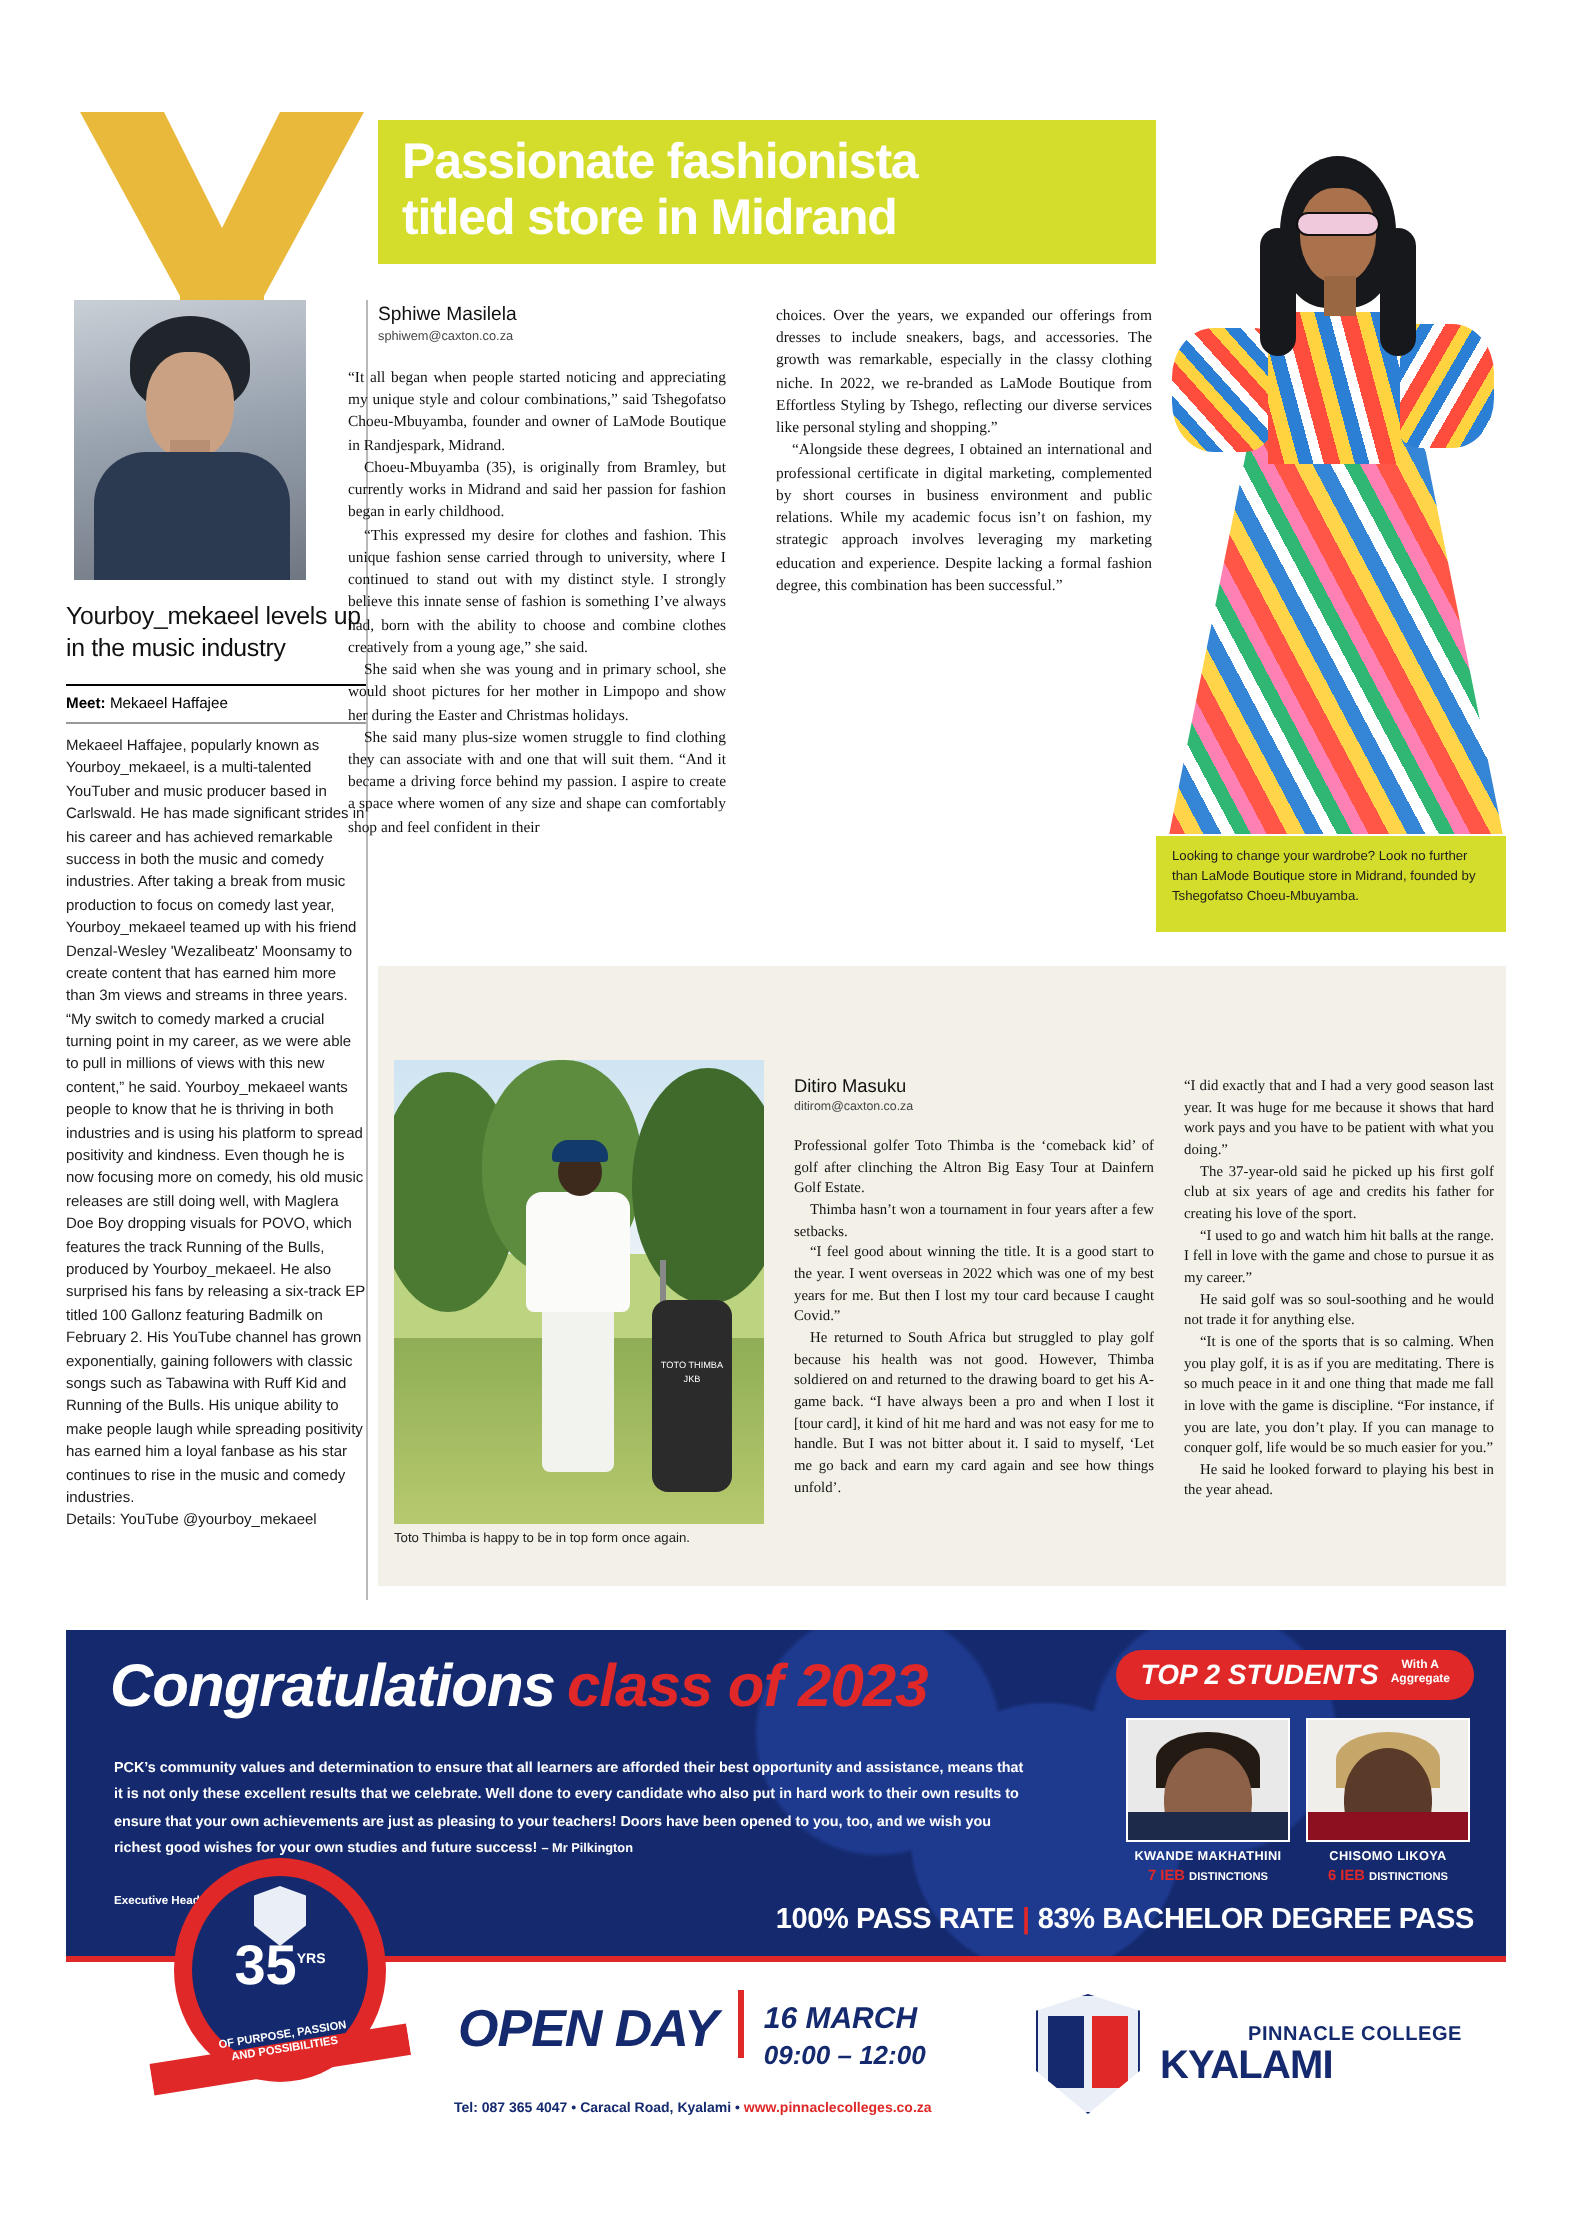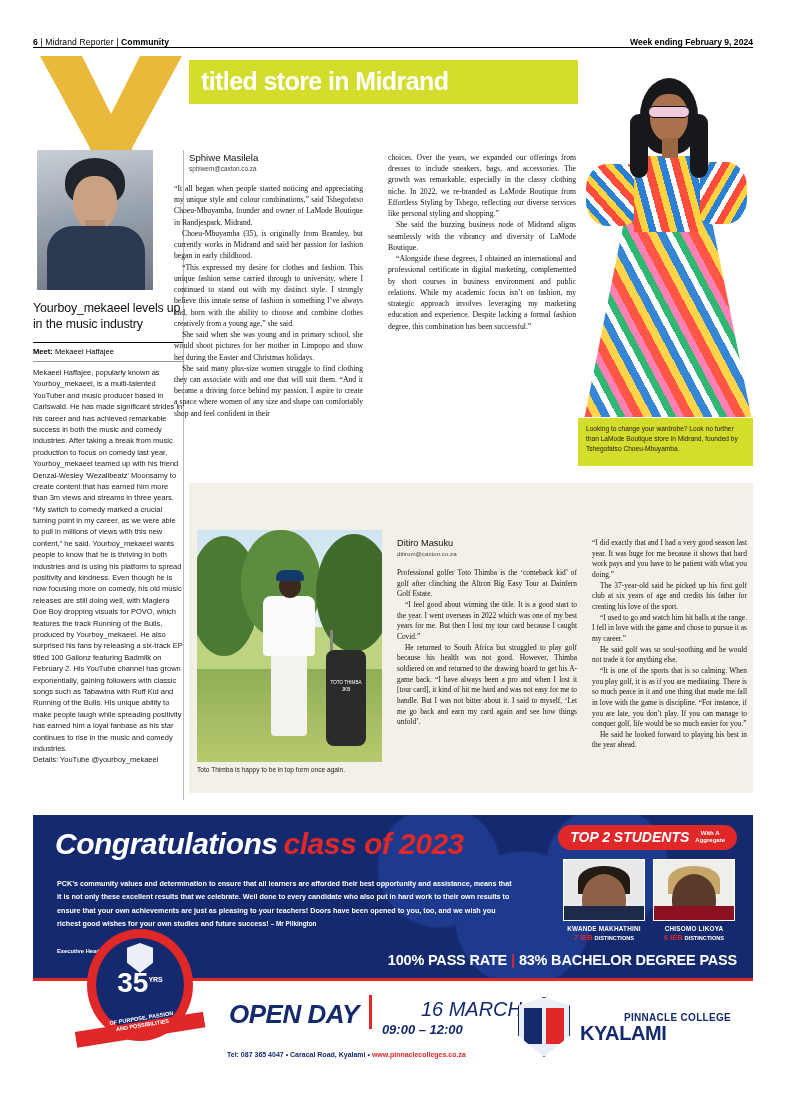--- a/index.html
+++ b/index.html
@@ -198,48 +198,38 @@
      width:26px; height:30px; background:#e9eef7; clip-path:polygon(50% 0,100% 16%,100% 66%,50% 100%,0 66%,0 16%); }
   .badge .rib { position:absolute; left:-2px; top:88px; width:130px; height:36px; background:#e02828;
      clip-path:polygon(0 30%,100% 30%,100% 74%,0 74%); transform:rotate(-9deg); }
   .badge .ribtxt { position:absolute; left:0; top:92px; width:130px; text-align:center;
      color:#fff; font-size:5.6px; font-weight:bold; line-height:1.3; transform:rotate(-9deg); }
 
   .openday { position:absolute; left:196px; top:14px; color:#152a6e; }
   .openday .big { font-size:26px; font-weight:bold; font-style:italic; letter-spacing:-.5px; }
   .openday .vline { display:inline-block; width:3px; height:34px; background:#e02828; margin:0 10px -6px; }
   .openday .dt { display:inline-block; vertical-align:middle; }
-  .openday .dt .d1 { font-size:20px; font-weight:normal; font-style:italic; line-height:1.05;margin-left:39px; }
+  .openday .dt .d1 { font-size:15px; font-weight:bold; font-style:italic; line-height:1.05; }
   .openday .dt .d2 { font-size:13px; font-weight:bold; font-style:italic; line-height:1.1; }
   .ad-contact { position:absolute; left:194px; top:70px; font-size:7px; font-weight:bold; color:#152a6e; }
   .ad-contact .url { color:#e02828; }
 
   .pclogo { position:absolute; right:22px; top:16px; display:flex; align-items:center; gap:10px; }
   .pclogo .shield { width:52px; height:60px; background:#e9eef7; border:1.6px solid #152a6e;
      clip-path:polygon(50% 0,100% 14%,100% 64%,50% 100%,0 64%,0 14%); position:relative; }
   .pclogo .shield .l { position:absolute; left:5px; top:10px; width:18px; height:36px; background:#152a6e; }
   .pclogo .shield .r { position:absolute; right:5px; top:10px; width:18px; height:36px; background:#e02828; }
   .pclogo .txt .a { font-size:10px; font-weight:bold; color:#152a6e; letter-spacing:.3px;padding-left:44px; }
   .pclogo .txt .b { font-size:20px; font-weight:bold; color:#152a6e; letter-spacing:-.4px; line-height:1; }
 </style>
 </head>
 <body>
 
 <div class="page">
 
-  <div class="masthead">
-    <div class="mast-left">
-      <span class="pg">6</span>
-      <span> | </span>
-      <span class="paper">Midrand Reporter</span>
-      <span> | </span>
-      <span class="sect">Community</span>
-    </div>
-    <div class="mast-right">Week ending February 9, 2024</div>
-  </div>
 
   <div class="bigY">
     <svg width="150" height="130" viewBox="0 0 150 130" aria-hidden="true">
       <polygon points="4,4 46,4 75,62 104,4 146,4 96,96 96,128 54,128 54,96" fill="#e9b93c"></polygon>
     </svg>
   </div>
 
   <div class="rail-divider"></div>
   <div class="rail">
     <div class="rail-photo">
@@ -254,20 +244,21 @@
       <b>Meet:</b>
       <span>Mekaeel Haffajee</span>
     </div>
     <div class="rail-body">
       <p>Mekaeel Haffajee, popularly known as Yourboy_mekaeel, is a multi-talented YouTuber and music producer based in Carlswald. He has made significant strides in his career and has achieved remarkable success in both the music and comedy industries. After taking a break from music production to focus on comedy last year, Yourboy_mekaeel teamed up with his friend Denzal-Wesley 'Wezalibeatz' Moonsamy to create content that has earned him more than 3m views and streams in three years. “My switch to comedy marked a crucial turning point in my career, as we were able to pull in millions of views with this new content,” he said. Yourboy_mekaeel wants people to know that he is thriving in both industries and is using his platform to spread positivity and kindness. Even though he is now focusing more on comedy, his old music releases are still doing well, with Maglera Doe Boy dropping visuals for POVO, which features the track Running of the Bulls, produced by Yourboy_mekaeel. He also surprised his fans by releasing a six-track EP titled 100 Gallonz featuring Badmilk on February 2. His YouTube channel has grown exponentially, gaining followers with classic songs such as Tabawina with Ruff Kid and Running of the Bulls. His unique ability to make people laugh while spreading positivity has earned him a loyal fanbase as his star continues to rise in the music and comedy industries.</p>
       <p>Details: YouTube @yourboy_mekaeel</p>
     </div>
   </div>
 
   <div class="fash-head">
+    <div>Passionate fashionista</div>
     <div>titled store in Midrand</div>
   </div>
 
   <div class="model">
     <div class="bg"></div>
     <div class="dress"></div>
     <div class="sleeveL"></div>
       <div class="sleeveR"></div>
     <div class="torso"></div>
     <div class="hairL"></div>
@@ -286,21 +277,20 @@
 
   <div class="fcol fcol1">
     <p class="noind">“It all began when people started noticing and appreciating my unique style and colour combinations,” said Tshegofatso Choeu-Mbuyamba, founder and owner of LaMode Boutique in Randjespark, Midrand.</p>
     <p>Choeu-Mbuyamba (35), is originally from Bramley, but currently works in Midrand and said her passion for fashion began in early childhood.</p>
     <p>“This expressed my desire for clothes and fashion. This unique fashion sense carried through to university, where I continued to stand out with my distinct style. I strongly believe this innate sense of fashion is something I’ve always had, born with the ability to choose and combine clothes creatively from a young age,” she said.</p>
     <p>She said when she was young and in primary school, she would shoot pictures for her mother in Limpopo and show her during the Easter and Christmas holidays.</p>
     <p>She said many plus-size women struggle to find clothing they can associate with and one that will suit them. “And it became a driving force behind my passion. I aspire to create a space where women of any size and shape can comfortably shop and feel confident in their</p>
   </div>
   <div class="fcol fcol2">
     <p class="noind">choices. Over the years, we expanded our offerings from dresses to include sneakers, bags, and accessories. The growth was remarkable, especially in the classy clothing niche. In 2022, we re-branded as LaMode Boutique from Effortless Styling by Tshego, reflecting our diverse services like personal styling and shopping.”</p>
-    <p>She said the buzzing business node of Midrand aligns seamlessly with the vibrancy and diversity of LaMode Boutique.</p>
     <p>“Alongside these degrees, I obtained an international and professional certificate in digital marketing, complemented by short courses in business environment and public relations. While my academic focus isn’t on fashion, my strategic approach involves leveraging my marketing education and experience. Despite lacking a formal fashion degree, this combination has been successful.”</p>
   </div>
 
   <div class="golf"></div>
   <div class="golf-photo">
     <div class="sky"></div>
       <div class="tree1"></div>
       <div class="tree2"></div>
       <div class="tree3"></div>
     <div class="turf"></div>
@@ -312,20 +302,21 @@
     <div class="bag"></div>
     <div class="bagtxt">TOTO THIMBA JKB</div>
   </div>
   <div class="golf-cap">Toto Thimba is happy to be in top form once again.</div>
   <div class="golf-byline">
     <div class="name">Ditiro Masuku</div>
     <div class="mail">ditirom@caxton.co.za</div>
   </div>
   <div class="gcol gcol1">
     <p class="noind">Professional golfer Toto Thimba is the ‘comeback kid’ of golf after clinching the Altron Big Easy Tour at Dainfern Golf Estate.</p>
+    <p>Thimba hasn’t won a tournament in four years after a few setbacks.</p>
     <p>“I feel good about winning the title. It is a good start to the year. I went overseas in 2022 which was one of my best years for me. But then I lost my tour card because I caught Covid.”</p>
     <p>He returned to South Africa but struggled to play golf because his health was not good. However, Thimba soldiered on and returned to the drawing board to get his A-game back. “I have always been a pro and when I lost it [tour card], it kind of hit me hard and was not easy for me to handle. But I was not bitter about it. I said to myself, ‘Let me go back and earn my card again and see how things unfold’.</p>
   </div>
   <div class="gcol gcol2">
     <p class="noind">“I did exactly that and I had a very good season last year. It was huge for me because it shows that hard work pays and you have to be patient with what you doing.”</p>
     <p>The 37-year-old said he picked up his first golf club at six years of age and credits his father for creating his love of the sport.</p>
     <p>“I used to go and watch him hit balls at the range. I fell in love with the game and chose to pursue it as my career.”</p>
     <p>He said golf was so soul-soothing and he would not trade it for anything else.</p>
     <p>“It is one of the sports that is so calming. When you play golf, it is as if you are meditating. There is so much peace in it and one thing that made me fall in love with the game is discipline. “For instance, if you are late, you don’t play. If you can manage to conquer golf, life would be so much easier for you.”</p>
     <p>He said he looked forward to playing his best in the year ahead.</p>

